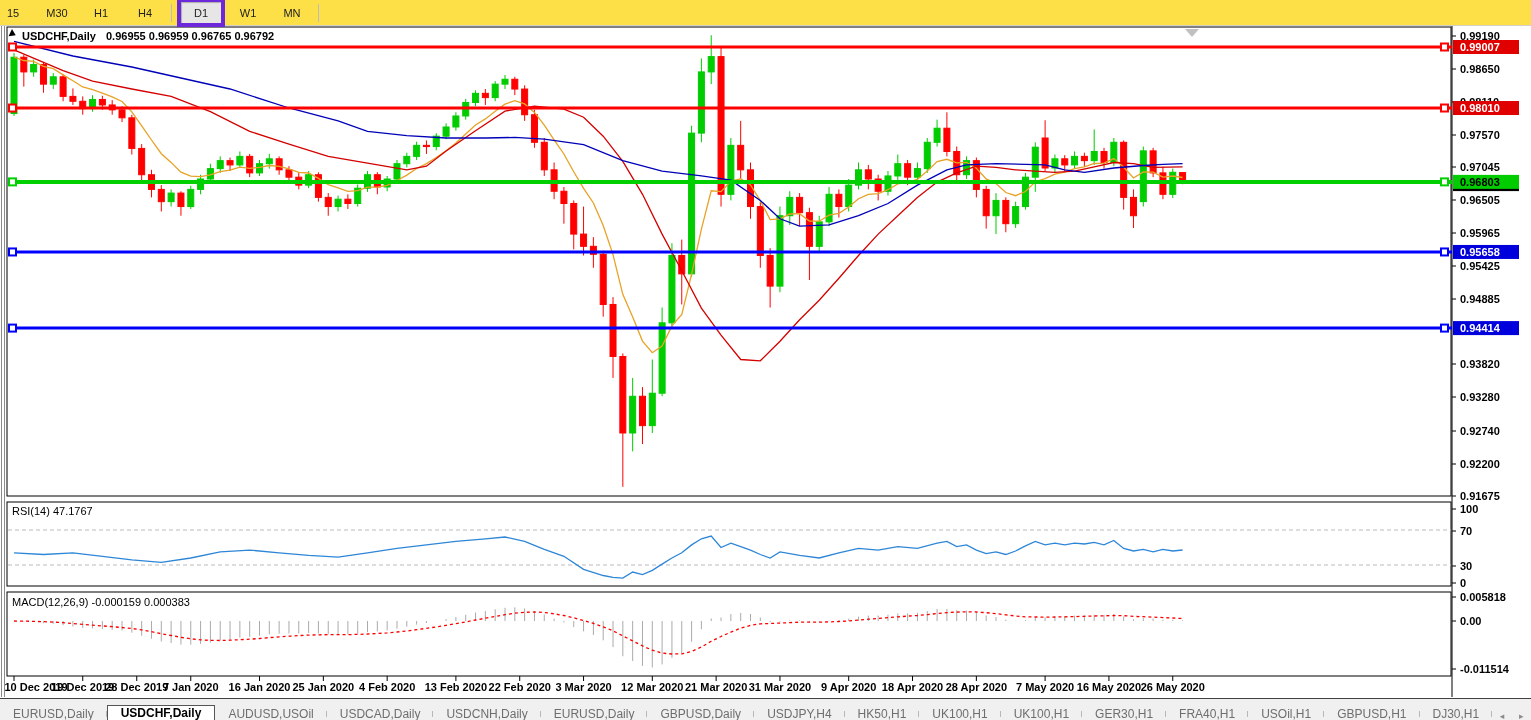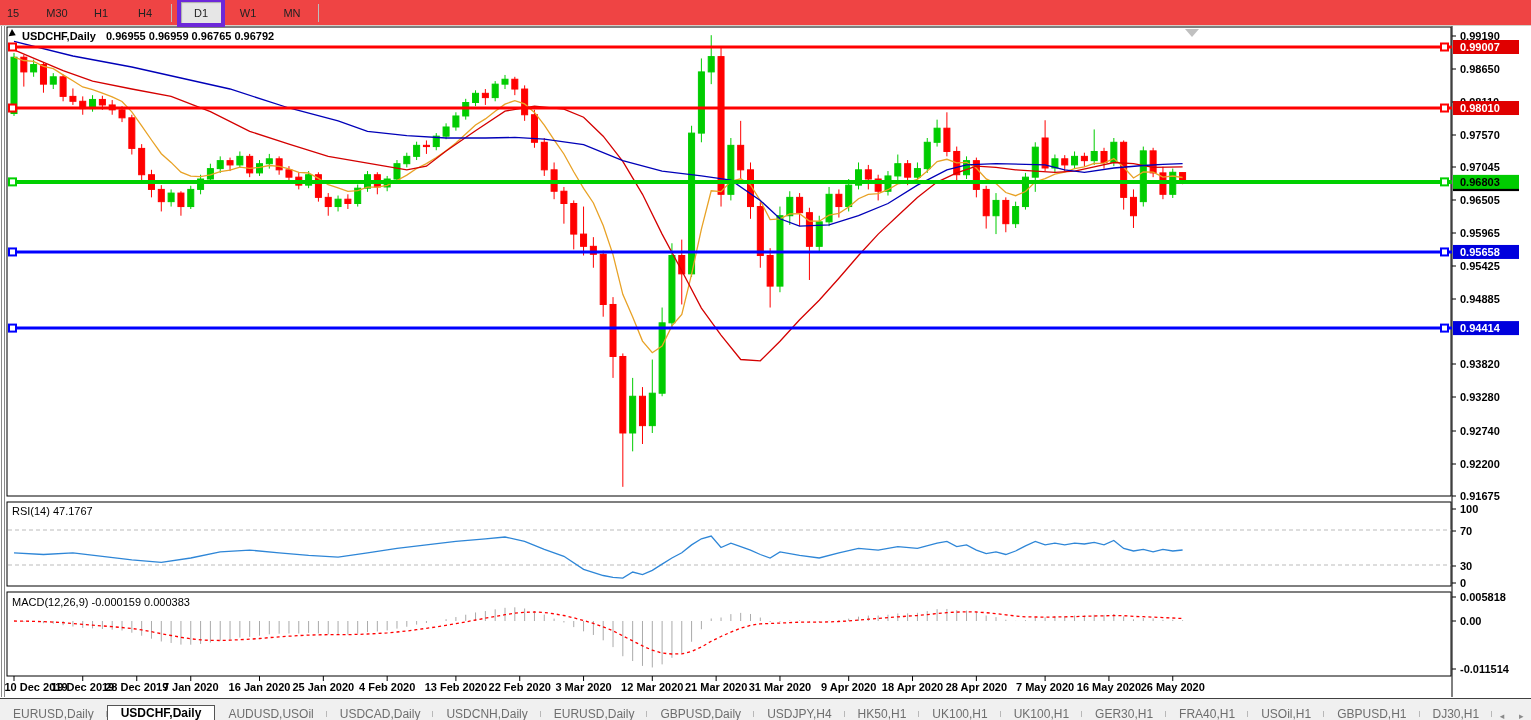--- a/index.html
+++ b/index.html
@@ -1,18 +1,18 @@
 <!DOCTYPE html>
 <html><head>
 <meta charset="utf-8">
 <style>
   html,body{margin:0;padding:0;background:#fff;}
   body{width:1531px;height:720px;overflow:hidden;font-family:"Liberation Sans",sans-serif;position:relative;}
   
-  .tf-bar{position:absolute;left:0;top:0;width:1531px;height:25px;background:#ef4444;border-bottom:1px solid #d4d0c8;display:flex;align-items:center;z-index:5;}
+  .tf-bar{position:absolute;left:0;top:0;width:1531px;height:25px;background:#fde047;border-bottom:1px solid #d4d0c8;display:flex;align-items:center;z-index:5;}
   .tf-btn{height:21px;min-width:30px;padding:0 5px;margin:0 1px;display:flex;align-items:center;justify-content:center;font-size:11px;color:#222;cursor:pointer;border:1px solid transparent;}
   .tf-btn.first{margin-left:-8px;}
   .tf-btn.active{background:#e6e6e6;border:4px solid #6d28d9;box-shadow:inset 1px 1px 1px rgba(0,0,0,0.25);}
   .tf-sep{width:1px;height:18px;background:#bdbdbd;margin:0 4px;}
   
   #chart-svg{position:absolute;left:0;top:0;z-index:1;}
   
   .ov{position:absolute;z-index:4;font-size:11px;color:#000;white-space:nowrap;}
   #title-ov{left:22px;top:30px;font-weight:700;}
   #title-ov .quote{font-weight:700;margin-left:10px;text-align:right;}

